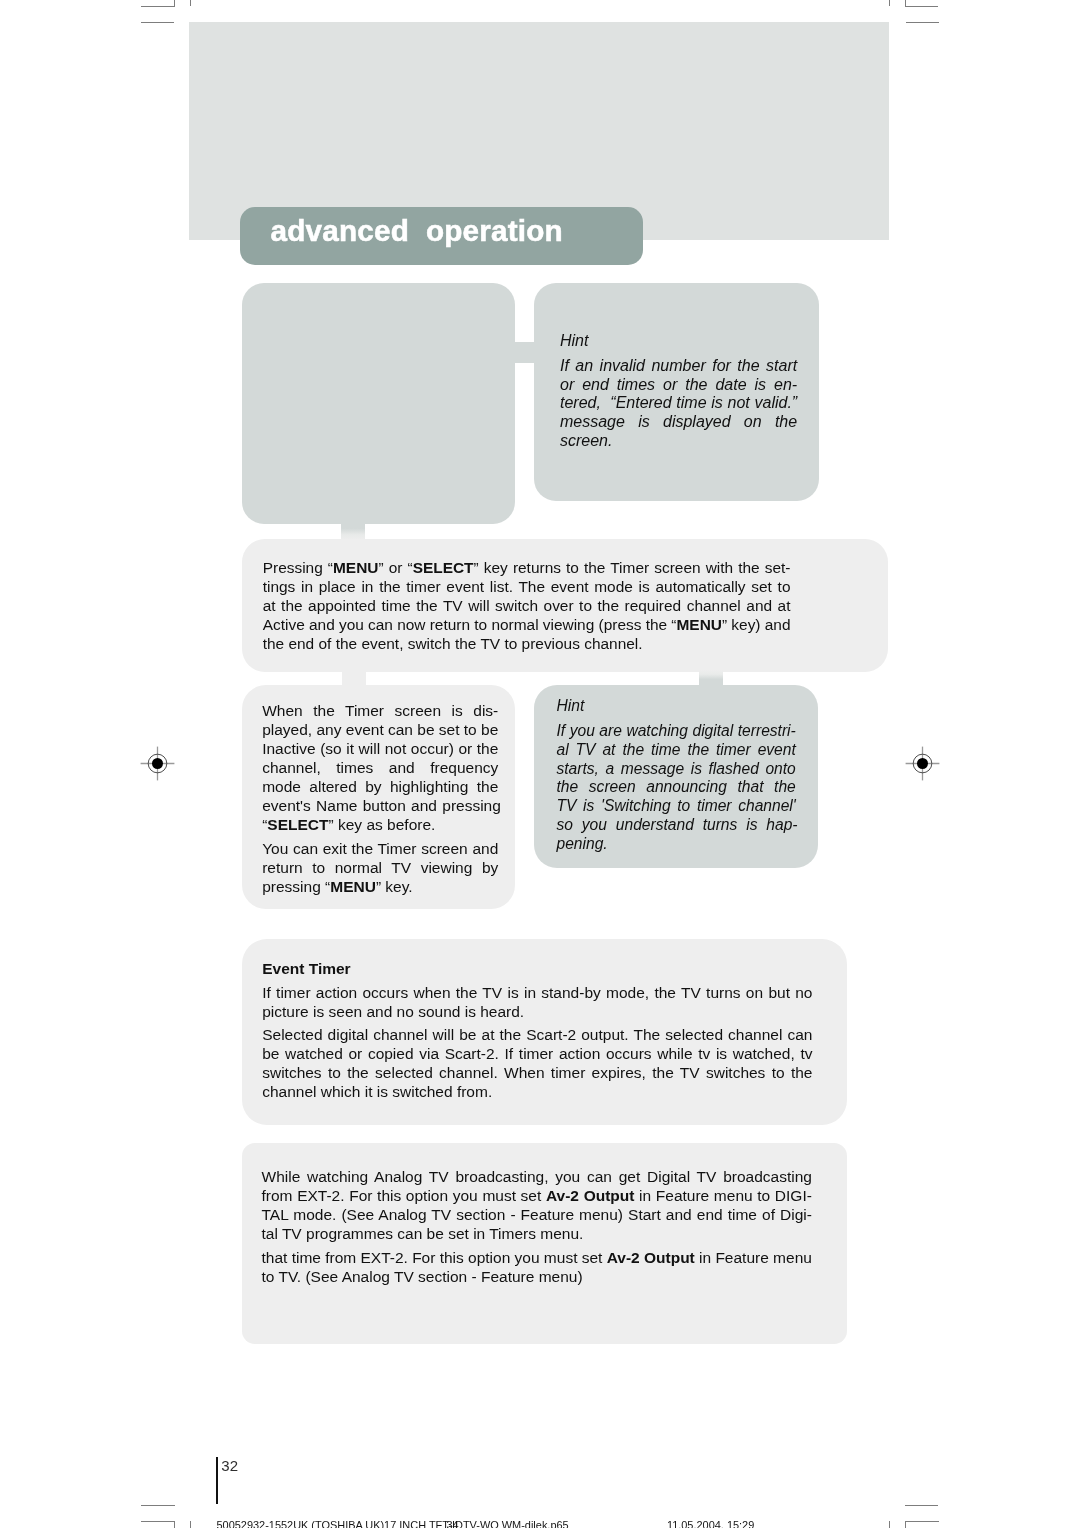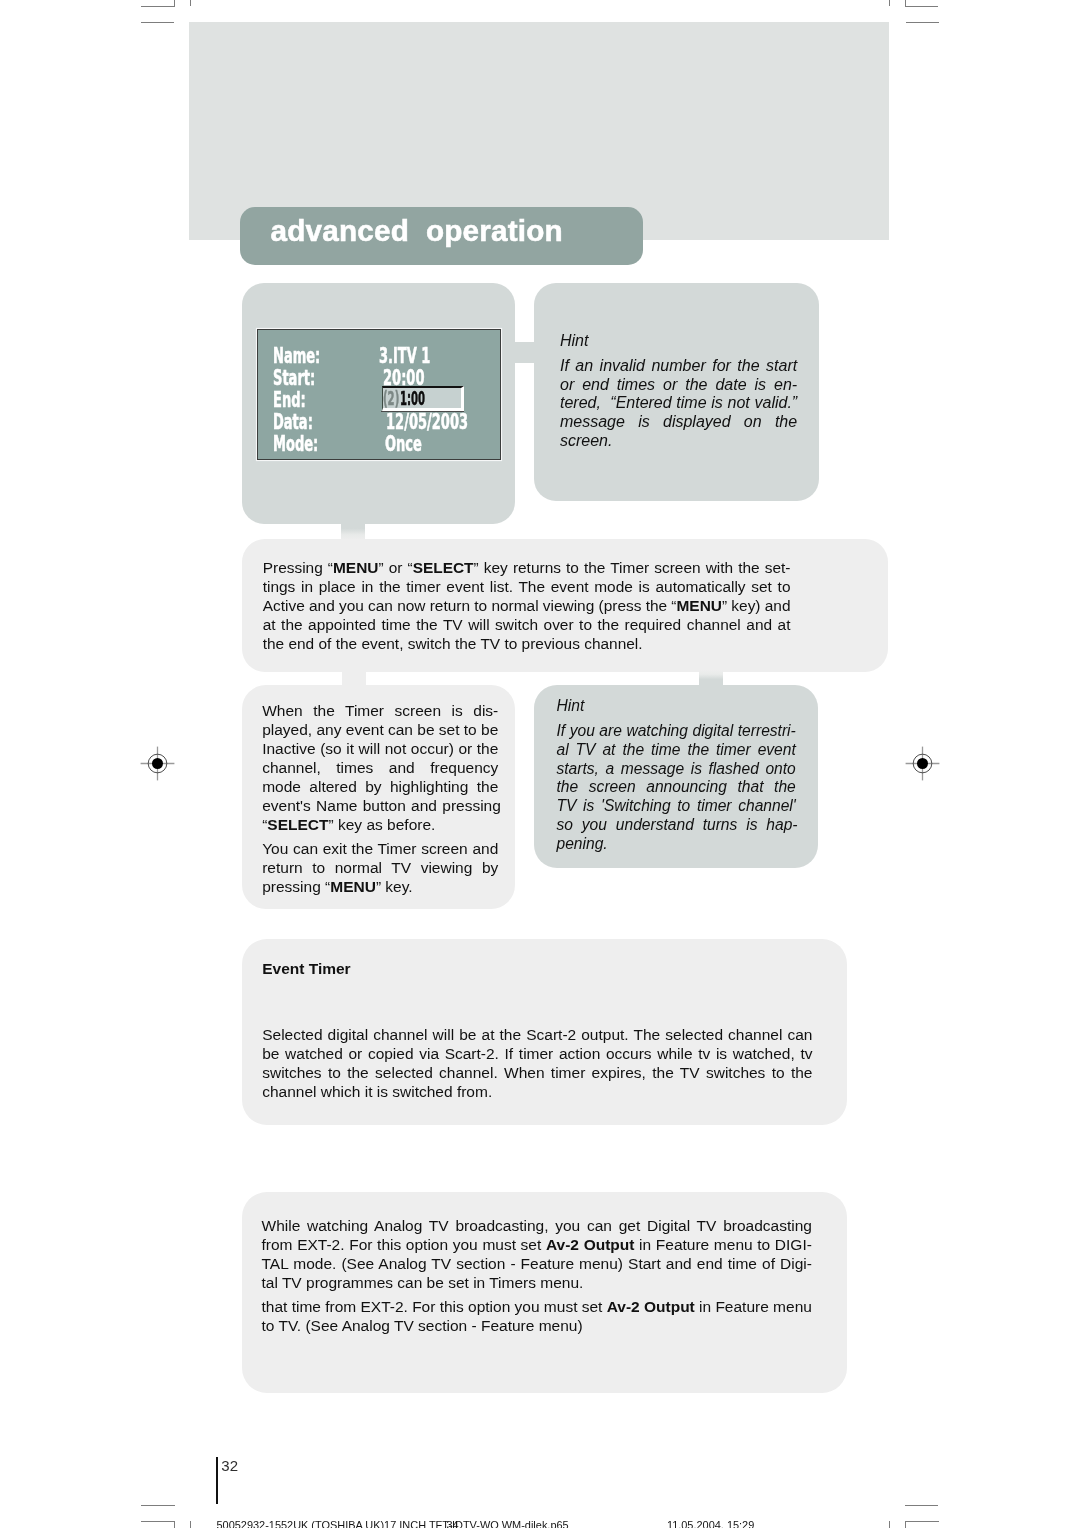--- a/index.html
+++ b/index.html
@@ -95,57 +95,39 @@
 
   <div id="header-band"></div>
   <div id="section-banner">
     <span id="section-banner-label">advanced  operation</span>
   </div>
 
   <div class="card tint" style="left:242.1px;top:283.3px;width:272.5px;height:240.6px;border-radius:22px;"></div>
   <div class="tab" style="left:341.3px;top:519px;width:23.3px;height:20.5px;
               background:linear-gradient(#d3d9d8 0%,#d3d9d8 45%,#e8eae9 75%,#eeeeee 100%);"></div>
 
-  <div id="osd-panel" style="left:256.9px;top:328.9px;width:243.9px;height:131px;">
-    <div class="osd-row" style="left:15.5px;top:15.8px;">Name:</div>
-    <div class="osd-row" style="left:121.2px;top:15.8px;">3.ITV 1</div>
-    <div class="osd-row" style="left:15.5px;top:37.8px;">Start:</div>
-    <div class="osd-row" style="left:124.9px;top:37.8px;">20:00</div>
-    <div class="osd-row" style="left:15.5px;top:59.8px;">End:</div>
-    <div class="osd-row" style="left:15.5px;top:82.2px;">Data:</div>
-    <div class="osd-row" style="left:128px;top:82.2px;">12/05/2003</div>
-    <div class="osd-row" style="left:15.5px;top:103.8px;">Mode:</div>
-    <div class="osd-row" style="left:127.3px;top:103.8px;">Once</div>
-
-    <div id="osd-end-field" style="left:124.1px;top:55.7px;width:81.9px;height:25.3px;">
-      <span class="osd-row" style="left:-0.4px;top:0.5px;color:#7c8885;font-size:19px;
-                   transform:scaleX(0.59);">(2)</span>
-      <span class="osd-row" style="left:16.7px;top:0.5px;color:#0d0d0d;font-size:19px;
-                   transform:scaleX(0.59);">1:00</span>
-    </div>
-  </div>
 
   <div class="tab tint" style="left:505px;top:341.8px;width:32px;height:20.9px;"></div>
   <div class="card tint" style="left:533.8px;top:283.4px;width:284.8px;height:218px;border-radius:22px;">
     <div class="hint-txt" style="position:absolute;left:26.2px;top:48.3px;font-size:16px;">Hint</div>
     <div class="hint-txt" style="position:absolute;left:26.2px;top:73.4px;width:237.2px;font-size:16px;">
         <span class="ln" style="word-spacing: 2.031px;">If an invalid number for the start</span>
         <span class="ln" style="word-spacing: 3.518px;">or end times or the date is en-</span>
         <span class="ln" style="word-spacing: 0.255px;">tered,  “Entered time is not valid.”</span>
         <span class="ln" style="word-spacing: 8.82px;">message is displayed on the</span>
         <span class="ln last">screen.</span>
       </div>
   </div>
 
   <div class="card light" style="left:242.1px;top:538.9px;width:646px;height:133.6px;border-radius:23px;">
     <div class="body-txt" style="position:absolute;left:20.6px;top:18.8px;width:527.8px;font-size:15.45px;">
         <span class="ln" style="word-spacing: 0.799px;">Pressing “<b>MENU</b>” or “<b>SELECT</b>” key returns to the Timer screen with the set-</span>
         <span class="ln" style="word-spacing: 1.435px;">tings in place in the timer event list. The event mode is automatically set to</span>
+        <span class="ln" style="word-spacing: 1.249px;">at the appointed time the TV will switch over to the required channel and at</span>
         <span class="ln" style="word-spacing: -0.059px;">Active and you can now return to normal viewing (press the “<b>MENU</b>” key) and</span>
-        <span class="ln" style="word-spacing: 1.249px;">at the appointed time the TV will switch over to the required channel and at</span>
         <span class="ln last">the end of the event, switch the TV to previous channel.</span>
       </div>
   </div>
 
   <div class="tab light" style="left:342.1px;top:670px;width:23.8px;height:16.5px;"></div>
   <div class="card light" style="left:242.1px;top:685.2px;width:272.7px;height:224.2px;border-radius:24px;">
     <div class="body-txt" style="position:absolute;left:20.1px;top:16.1px;width:236.1px;">
         <span class="ln" style="word-spacing: 6.216px; text-align: center;">When the Timer screen is dis-</span>
         <span class="ln" style="word-spacing: -0.004px;">played, any event can be set to be</span>
         <span class="ln" style="word-spacing: 0.254px;">Inactive (so it will not occur) or the</span>
@@ -171,29 +153,33 @@
         <span class="ln" style="word-spacing: 2.266px;">starts, a message is flashed onto</span>
         <span class="ln" style="word-spacing: 6.289px;">the screen announcing that the</span>
         <span class="ln" style="word-spacing: 2.294px;">TV is 'Switching to timer channel'</span>
         <span class="ln" style="word-spacing: 4.516px;">so you understand turns is hap-</span>
         <span class="ln last">pening.</span>
       </div>
   </div>
 
   <div class="card light" style="left:242px;top:927px;width:604.9px;height:186.3px;border-radius:25px;margin-top:12px;">
     <div class="body-txt" style="position:absolute;left:20.2px;top:20px;font-weight:bold;">Event Timer</div>
+    <div class="body-txt" style="position:absolute;left:20.2px;top:44px;width:550.3px;">
+        <span class="ln" style="word-spacing: 0.99px;">If timer action occurs when the TV is in stand-by mode, the TV turns on but no</span>
+        <span class="ln last">picture is seen and no sound is heard.</span>
+      </div>
     <div class="body-txt" style="position:absolute;left:20.2px;top:85.7px;width:550.3px;">
         <span class="ln" style="word-spacing: 0.788px;">Selected digital channel will be at the Scart-2 output. The selected channel can</span>
         <span class="ln" style="word-spacing: 1.339px;">be watched or copied via Scart-2. If timer action occurs while tv is watched, tv</span>
         <span class="ln" style="word-spacing: 2.016px;">switches to the selected channel. When timer expires, the TV switches to the</span>
         <span class="ln last">channel which it is switched from.</span>
       </div>
   </div>
 
-  <div class="card light" style="left:242px;top:1192px;width:604.8px;height:200.7px;border-radius:25px;">
+  <div class="card light" style="left:242px;top:1143px;width:604.8px;height:200.7px;border-radius:13px;">
     <div class="body-txt" style="position:absolute;left:19.5px;top:24px;width:550.4px;">
         <span class="ln" style="word-spacing: 2.452px;">While watching Analog TV broadcasting, you can get Digital TV broadcasting</span>
         <span class="ln" style="word-spacing: 0.345px;">from EXT-2. For this option you must set <b>Av-2 Output</b> in Feature menu to DIGI-</span>
         <span class="ln" style="word-spacing: 0.749px;">TAL mode. (See Analog TV section - Feature menu) Start and end time of Digi-</span>
         <span class="ln last">tal TV programmes can be set in Timers menu.</span>
       </div>
     <div class="body-txt" style="position:absolute;left:19.5px;top:105px;width:550.4px;">
         <span class="ln" style="word-spacing: -0.026px;">that time from EXT-2. For this option you must set <b>Av-2 Output</b> in Feature menu</span>
         <span class="ln last">to TV. (See Analog TV section - Feature menu)</span>
       </div>

